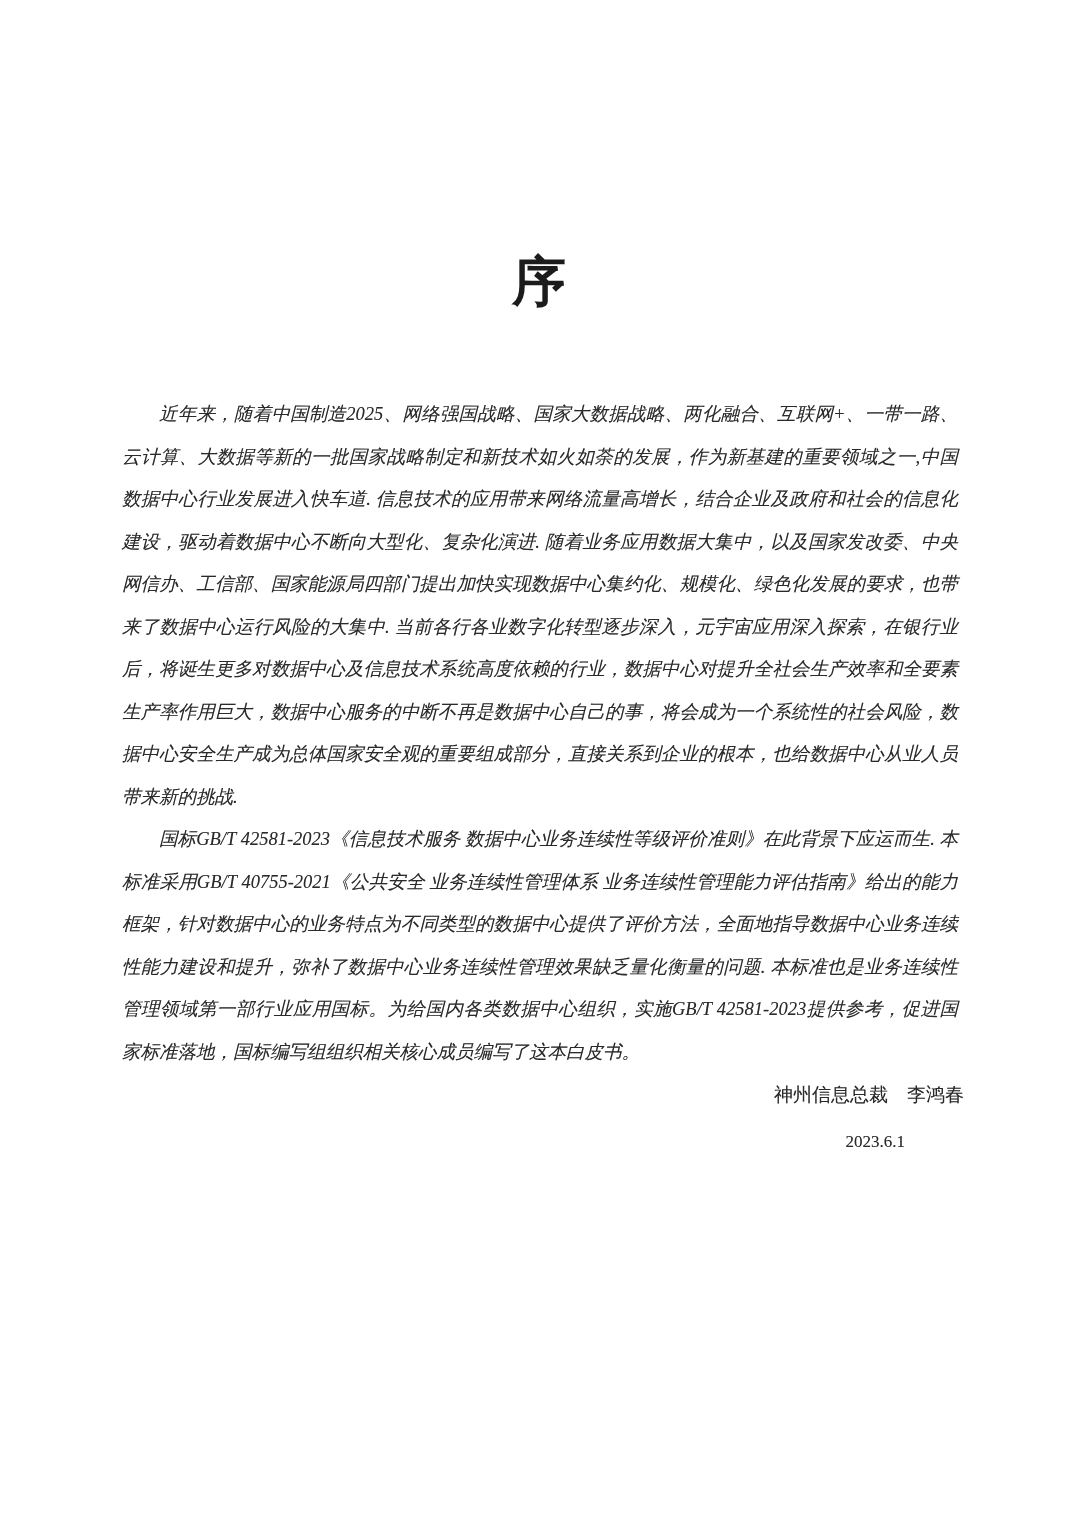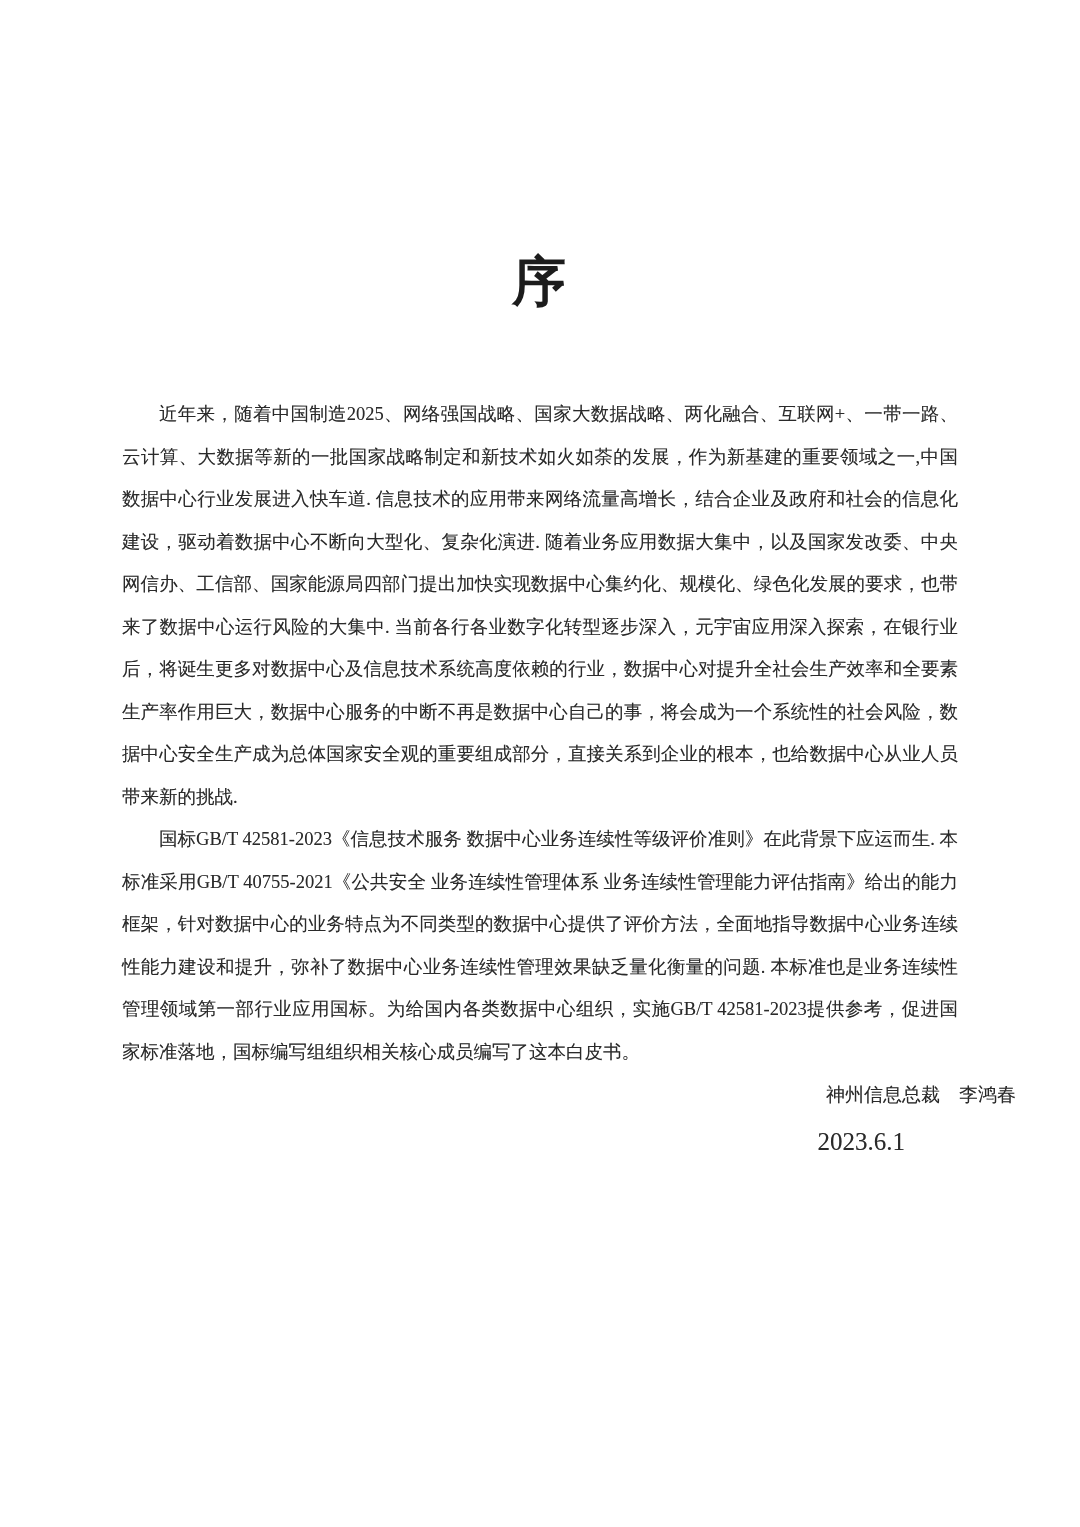--- a/index.html
+++ b/index.html
@@ -25,42 +25,43 @@
     line-height: 64px;
     font-weight: bold;
     letter-spacing: 2px;
     color: #1c1c1c;
   }
   .doc-body {
     margin: 79px 122px 0 122px;
     width: 836px;
     text-align: justify;
     text-justify: inter-ideograph;
+    font-style: italic;
   }
   .doc-body p {
     margin: 0;
     padding: 0;
     text-indent: 2em;
     font-size: 18.5px;
     line-height: 42.5px;
     color: #2a2a2a;
     text-shadow: 0 0 0.5px rgba(40,40,40,0.35);
   }
   .sig-line {
-    margin: 0 64px 0 0;
+    margin: 0 116px 0 0;
     text-align: right;
     font-size: 19px;
     line-height: 44px;
     color: #2a2a2a;
     text-shadow: 0 0 0.5px rgba(40,40,40,0.35);
   }
   .date-line {
     margin: 3px 175px 0 0;
     text-align: right;
-    font-size: 25px;
+    font-size: 17px;
     line-height: 44px;
     color: #2a2a2a;
     text-shadow: 0 0 0.5px rgba(40,40,40,0.35);
   }
 </style>
 </head>
 <body>
 
 <div class="page">
 

